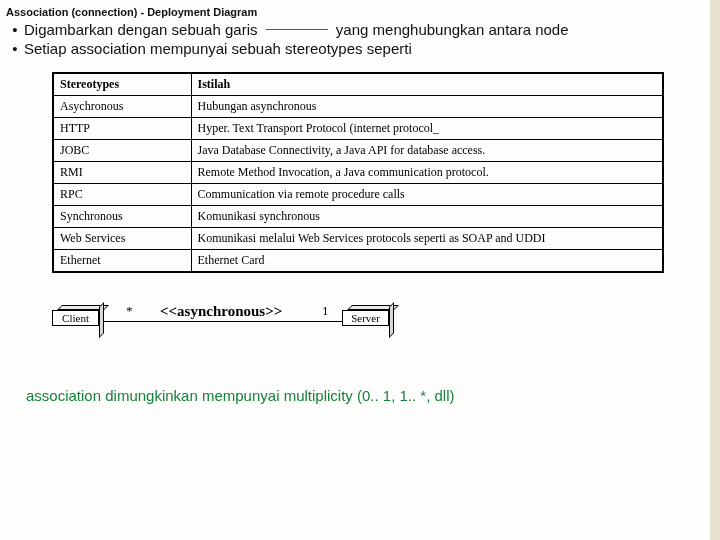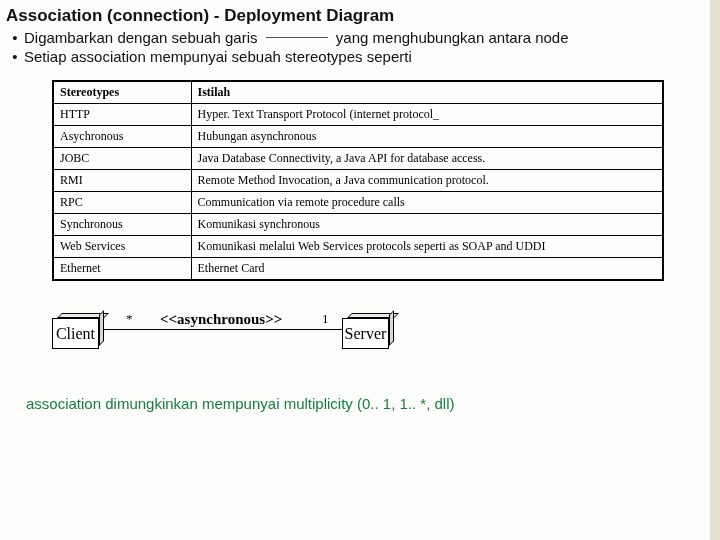--- a/index.html
+++ b/index.html
@@ -18,21 +18,21 @@
     width: 10px;
     height: 540px;
     background: #b9a97f;
     opacity: 0.35;
   }
   .content {
     padding: 6px 14px 0 6px;
   }
   .title {
     font-weight: bold;
-    font-size: 17px;
+    font-size: 11px;
     color: #111;
     margin-bottom: 2px;
   }
   .bullets {
     font-size: 15px;
     color: #111;
     line-height: 1.28;
     margin-bottom: 14px;
   }
   .bullets .row { display: flex; }
@@ -85,27 +85,27 @@
     left: 47px; top: 2px;
     width: 5px; height: 31px;
     background: #d8d8d8;
     border: 1px solid #000;
     transform: skewY(-45deg);
     transform-origin: top left;
   }
   .node .front {
     position: absolute;
     left: 0; top: 5px;
-    width: 47px; height: 31px;
+    width: 47px; height: 16px;
     background: #fff;
     border: 1px solid #000;
     display: flex;
     align-items: center;
     justify-content: center;
-    font-size: 16px;
+    font-size: 11px;
   }
   .node.client { left: 0; top: 10px; }
   .node.server { left: 290px; top: 10px; border-radius: 11px; }
   .assoc-line {
     position: absolute;
     left: 52px;
     top: 26px;
     width: 238px;
     height: 0;
     border-top: 1.2px solid #000;
@@ -155,26 +155,26 @@
     </div>
   </div>
 
   <table class="tbl">
     <tbody>
         <tr>
       <td>Stereotypes</td>
       <td>Istilah</td>
     </tr>
     <tr>
+      <td>Asychronous</td>
+      <td>Hubungan asynchronous</td>
+    </tr>
+    <tr>
       <td>HTTP</td>
       <td>Hyper. Text Transport Protocol (internet protocol_</td>
-    </tr>
-    <tr>
-      <td>Asychronous</td>
-      <td>Hubungan asynchronous</td>
     </tr>
     <tr>
       <td>JOBC</td>
       <td>Java Database Connectivity, a Java API for database access.</td>
     </tr>
     <tr>
       <td>RMI</td>
       <td>Remote Method Invocation, a Java communication protocol.</td>
     </tr>
     <tr>

